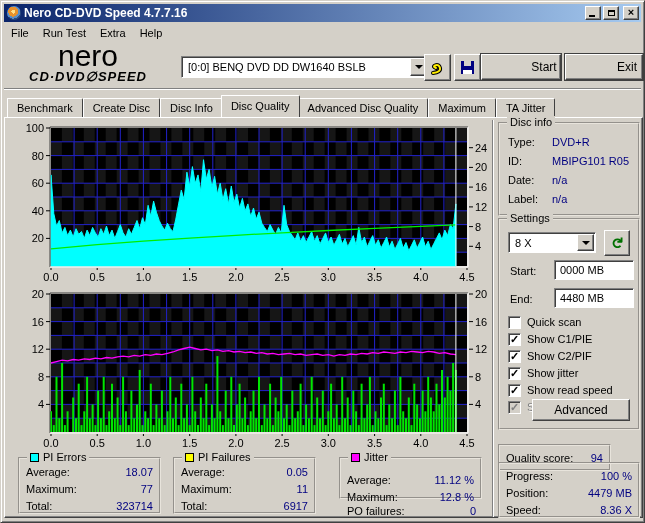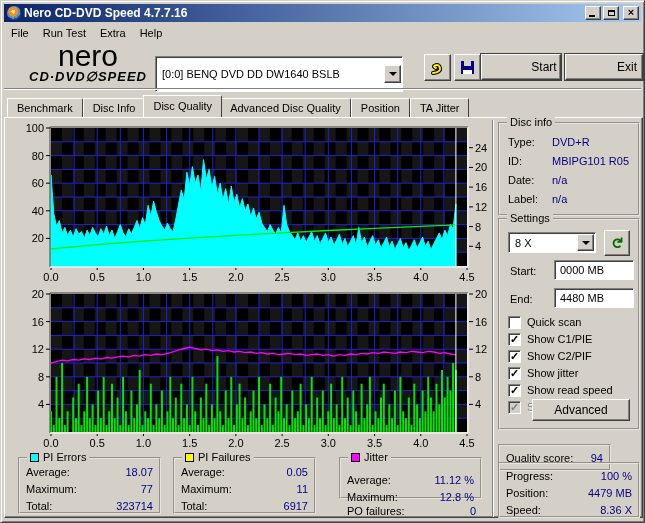--- a/index.html
+++ b/index.html
@@ -26,21 +26,21 @@
 
   
   .menubar { position:absolute; left:3px; top:22px; right:3px; height:19px; display:flex; align-items:center; }
   .menu-item { padding:2px 7px; }
 
   
   .toolbar { position:absolute; left:3px; top:41px; right:3px; height:47px; }
   .logo { position:absolute; left:8px; top:1px; width:152px; text-align:center; }
   .logo .nero { font-size:30px; font-weight:normal; letter-spacing:0px; line-height:26px; }
   .logo .sub { font-size:13px; font-weight:bold; font-style:italic; letter-spacing:1px; }
-  .combo { position:absolute; left:151px; top:14px; width:248px; height:36px; background:#fff;
+  .combo { position:absolute; left:177px; top:14px; width:248px; height:22px; background:#fff;
     border:1px solid #808080; border-right-color:#fff; border-bottom-color:#fff;
     box-shadow: inset 1px 1px 0 #404040; display:flex; align-items:center; }
   .combo .combo-text { flex:1; padding-left:6px; white-space:nowrap; overflow:hidden; }
   .combo .drop-btn { width:17px; height:18px; margin:1px 1px 1px 0; background:#d4d0c8;
     border:1px solid; border-color:#fff #404040 #404040 #fff; box-shadow: inset -1px -1px 0 #808080;
     display:flex; align-items:center; justify-content:center; }
   .arrow-down { width:0; height:0; border-left:4px solid transparent; border-right:4px solid transparent; border-top:4px solid #000; }
   .mini-btn { position:absolute; top:12px; width:27px; height:27px; background:#d4d0c8;
     border:1px solid; border-color:#fff #404040 #404040 #fff; box-shadow: inset -1px -1px 0 #808080;
     display:flex; align-items:center; justify-content:center; }
@@ -149,24 +149,25 @@
           <div class="label"></div>
         </div>
     </div>
     <div class="btn" style="left:477px; width:80px;">Start</div>
     <div class="btn" style="left:561px; width:78px;">Exit</div>
     <div class="toolbar-sep"></div>
   </div>
 
   <div class="tabs">
     <div class="tab">Benchmark</div>
+    <div class="tab">Create Disc</div>
     <div class="tab">Disc Info</div>
     <div class="tab active">Disc Quality</div>
     <div class="tab">Advanced Disc Quality</div>
-    <div class="tab">Position</div>
+    <div class="tab">Maximum</div>
     <div class="tab">TA Jitter</div>
   </div>
 
   <div class="tabpage">
 
     <svg id="chart-top" class="chart" width="484" height="162">
         <rect x="40" y="6" width="416" height="138" fill="#000"></rect>
         <rect x="40.0" y="19.8" width="10.9" height="13.8" fill="#161616"></rect>
         <rect x="40.0" y="47.4" width="10.9" height="13.8" fill="#161616"></rect>
         <rect x="40.0" y="75.0" width="10.9" height="13.8" fill="#161616"></rect>

